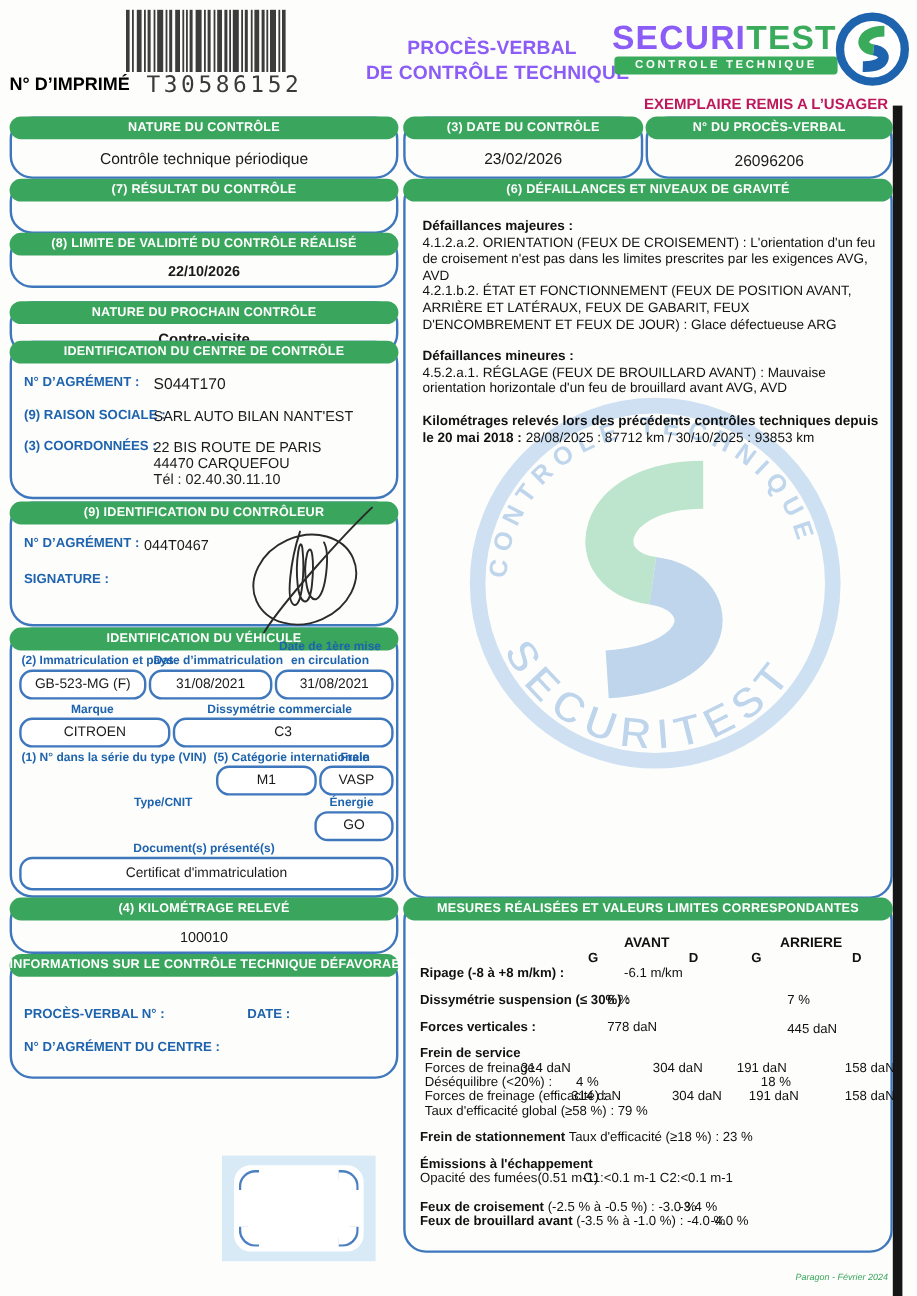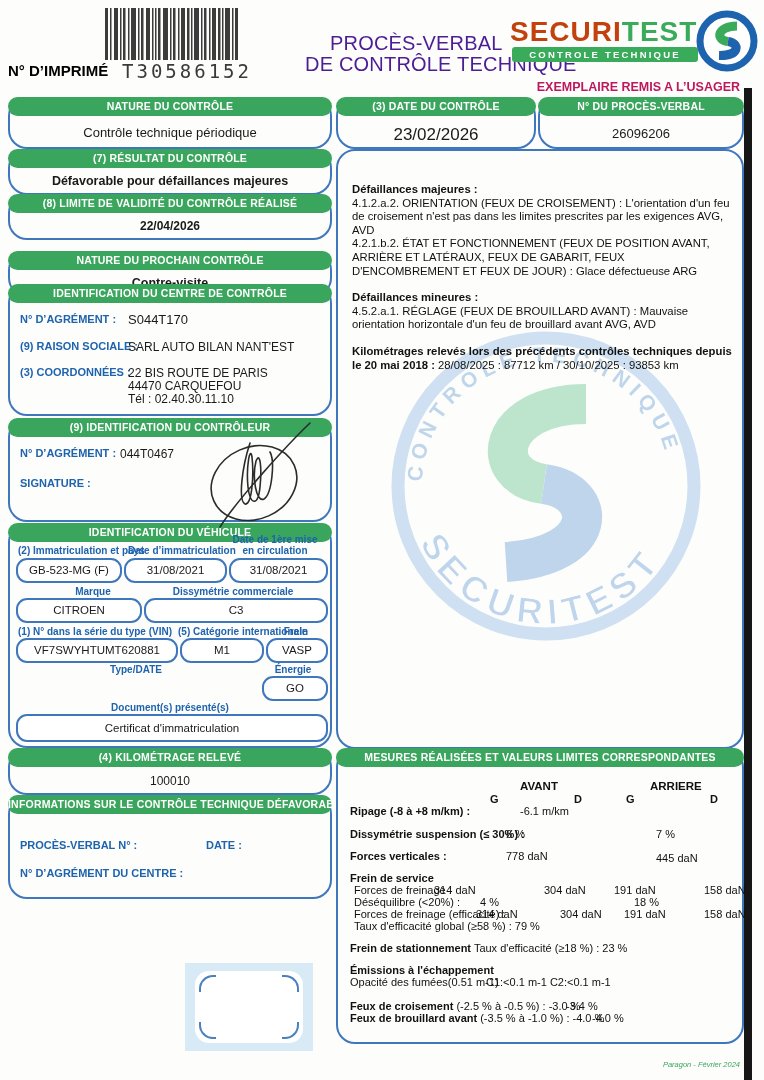--- a/index.html
+++ b/index.html
@@ -17,21 +17,21 @@
     text-align:center;letter-spacing:.2px;white-space:nowrap;
   }
   .sec-val{position:absolute;left:0;right:0;text-align:center;font-size:12.5px;color:#1a1a1a;}
   .lbl{color:#1e63ae;font-weight:bold;font-size:11px;white-space:nowrap;}
   .val{color:#1a1a1a;font-size:12px;white-space:nowrap;}
   
   .vbox{position:absolute;border:2px solid #3f77bd;border-radius:11px;
         font-size:11.5px;color:#1a1a1a;text-align:center;background:#fff;}
   .vlbl{position:absolute;color:#1e63ae;font-weight:bold;font-size:10px;white-space:nowrap;}
   
-  .title{color:#4c1d95;font-weight:normal;font-size:20px;letter-spacing:.2px;white-space:nowrap;}
+  .title{color:#8b5cf6;font-weight:bold;font-size:16px;letter-spacing:.2px;white-space:nowrap;}
   .ocr{font-family:"DejaVu Sans Mono",monospace;font-size:19px;letter-spacing:3px;color:#3a3a3a;}
   
   .dtext{font-size:11.3px;line-height:13.6px;color:#111;}
   .dtext b{font-weight:bold;}
   .para{margin:0 0 13px 0;}
   
   .mline{position:absolute;font-size:11px;color:#111;white-space:nowrap;}
   .mb{font-weight:bold;}
   .mv{position:absolute;font-size:11px;color:#111;white-space:nowrap;}
   
@@ -82,54 +82,53 @@
   </g>
 </svg>
 <div class="abs" style="left:8px;top:62px;color:#000000;font-weight:bold;font-size:15px;white-space:nowrap;">N° D’IMPRIMÉ</div>
 <div class="abs ocr" style="left:122px;top:60px;">T30586152</div>
 
 <div class="abs title" style="left:330px;top:32px;width:160px;text-align:center;">PROCÈS-VERBAL</div>
 <div class="abs title" style="left:305px;top:53px;width:210px;text-align:center;">DE CONTRÔLE TECHNIQUE</div>
 
 <div class="abs" style="left:510px;top:16px;width:240px;height:60px;">
   <div class="abs" style="left:0;top:0;font-weight:bold;font-size:28px;letter-spacing:1px;white-space:nowrap;">
-    <span style="color:#c2410c;">SECURI</span><span style="color:#3aab5b;">TEST</span>
+    <span style="color:#8b5cf6;">SECURI</span><span style="color:#3aab5b;">TEST</span>
   </div>
   <div class="abs" style="left:2px;top:31px;width:186px;height:15px;background:#3aab5b;border-radius:3px;color:#fff;font-weight:bold;font-size:9.5px;line-height:15px;text-align:center;letter-spacing:2.2px;">CONTROLE TECHNIQUE</div>
   <svg class="abs" style="left:186px;top:-6px;" width="62" height="62" viewBox="-31 -31 62 62">
     <circle cx="0" cy="0" r="27" fill="#fff" stroke="#1e63ae" stroke-width="7"></circle>
     <path d="M 10,-15 C -10,-15 -12,-1 1,0.5" fill="none" stroke="#3aab5b" stroke-width="9"></path>
     <path d="M 1,0.5 C 13,2 13,15 -8,14.5" fill="none" stroke="#1e63ae" stroke-width="9"></path>
   </svg>
 </div>
 <div class="abs" style="left:500px;top:80px;width:240px;text-align:right;color:#be185d;font-weight:bold;font-size:12.5px;white-space:nowrap;">EXEMPLAIRE REMIS A L’USAGER</div>
 
 <div class="abs" style="left:744px;top:88px;width:8px;height:992px;background:#161616;"></div>
 
 <div class="sec" style="left:8px;top:97px;width:320px;height:48px;">
   <div class="sec-h">NATURE DU CONTRÔLE</div>
   <div class="sec-val" style="top:26px;font-size:13px;">Contrôle technique périodique</div>
 </div>
 <div class="sec" style="left:336px;top:97px;width:196px;height:48px;">
   <div class="sec-h">(3) DATE DU CONTRÔLE</div>
-  <div class="sec-val" style="top:26px;font-size:17px;">23/02/2026</div>
+  <div class="sec-val" style="top:26px;font-size:13px;">23/02/2026</div>
 </div>
 <div class="sec" style="left:538px;top:97px;width:202px;height:48px;">
   <div class="sec-h">N° DU PROCÈS-VERBAL</div>
   <div class="sec-val" style="top:27px;font-size:13px;">26096206</div>
 </div>
 
 <div class="sec" style="left:8px;top:149px;width:320px;height:42px;">
   <div class="sec-h">(7) RÉSULTAT DU CONTRÔLE</div>
-  <div class="sec-val" style="top:23px;font-weight:bold;font-size:12.5px;">Défavorable pour défaillances majeures</div>
 </div>
 
 <div class="sec" style="left:8px;top:194px;width:320px;height:42px;">
   <div class="sec-h">(8) LIMITE DE VALIDITÉ DU CONTRÔLE RÉALISÉ</div>
-  <div class="sec-val" style="top:23px;font-weight:bold;font-size:12px;">22/04/2026</div>
+  <div class="sec-val" style="top:23px;font-weight:bold;font-size:12px;">22/10/2026</div>
 </div>
 
 <div class="sec" style="left:8px;top:239px;width:320px;height:42px;margin-top:12px;">
   <div class="sec-h">NATURE DU PROCHAIN CONTRÔLE</div>
   <div class="sec-val" style="top:23px;font-weight:bold;font-size:12.5px;">Contre-visite</div>
 </div>
 
 <div class="sec" style="left:8px;top:284px;width:320px;height:128px;">
   <div class="sec-h">IDENTIFICATION DU CENTRE DE CONTRÔLE</div>
   <div class="abs lbl" style="left:10px;top:27px;">N° D’AGRÉMENT :</div>
@@ -160,53 +159,53 @@
 <div class="sec" style="left:8px;top:523px;width:320px;height:221px;">
   <div class="sec-h">IDENTIFICATION DU VÉHICULE</div>
   <div class="vlbl" style="left:8px;top:20px;">(2) Immatriculation et pays</div>
   <div class="vlbl" style="left:118px;top:20px;">Date d’immatriculation</div>
   <div class="vlbl" style="left:216px;top:9px;width:98px;text-align:center;">Date de 1ère mise</div>
   <div class="vlbl" style="left:216px;top:20px;width:98px;text-align:center;">en circulation</div>
   <div class="vbox" style="left:6px;top:33px;width:102px;height:21px;line-height:21px;">GB-523-MG  (F)</div>
   <div class="vbox" style="left:114px;top:33px;width:99px;height:21px;line-height:21px;">31/08/2021</div>
   <div class="vbox" style="left:219px;top:33px;width:95px;height:21px;line-height:21px;">31/08/2021</div>
 
-  <div class="vlbl" style="left:22px;top:61px;width:122px;text-align:center;">Marque</div>
+  <div class="vlbl" style="left:6px;top:61px;width:122px;text-align:center;">Marque</div>
   <div class="vlbl" style="left:132px;top:61px;width:182px;text-align:center;">Dissymétrie commerciale</div>
   <div class="vbox" style="left:6px;top:73px;width:122px;height:21px;line-height:21px;">CITROEN</div>
   <div class="vbox" style="left:134px;top:73px;width:180px;height:21px;line-height:21px;">C3</div>
 
   <div class="vlbl" style="left:8px;top:101px;">(1) N° dans la série du type (VIN)</div>
   <div class="vlbl" style="left:168px;top:101px;">(5) Catégorie internationale</div>
   <div class="vlbl" style="left:258px;top:101px;width:56px;text-align:center;">Frein</div>
-  <div class="vbox" style="left:6px;top:113px;width:158px;height:21px;line-height:21px;">VF7SWYHTUMT620881</div>
   <div class="vbox" style="left:170px;top:113px;width:80px;height:21px;line-height:21px;">M1</div>
   <div class="vbox" style="left:256px;top:113px;width:58px;height:21px;line-height:21px;">VASP</div>
 
-  <div class="vlbl" style="left:6px;top:139px;width:240px;text-align:center;">Type/DATE</div>
+  <div class="vlbl" style="left:6px;top:139px;width:240px;text-align:center;">Type/CNIT</div>
   <div class="vlbl" style="left:252px;top:139px;width:62px;text-align:center;">Énergie</div>
   <div class="vbox" style="left:252px;top:151px;width:62px;height:21px;line-height:21px;">GO</div>
 
   <div class="vlbl" style="left:6px;top:177px;width:308px;text-align:center;">Document(s) présenté(s)</div>
   <div class="vbox" style="left:6px;top:189px;width:308px;height:24px;line-height:24px;">Certificat d'immatriculation</div>
 </div>
 
 <div class="sec" style="left:8px;top:748px;width:320px;height:43px;">
   <div class="sec-h">(4) KILOMÉTRAGE RELEVÉ</div>
   <div class="sec-val" style="top:24px;font-size:12px;">100010</div>
 </div>
 
 <div class="sec" style="left:8px;top:795px;width:320px;height:100px;">
   <div class="sec-h">INFORMATIONS SUR LE CONTRÔLE TECHNIQUE DÉFAVORABLE</div>
   <div class="abs lbl" style="left:10px;top:42px;">PROCÈS-VERBAL N° :</div>
   <div class="abs lbl" style="left:196px;top:42px;">DATE :</div>
   <div class="abs lbl" style="left:10px;top:70px;">N° D’AGRÉMENT DU CENTRE :</div>
 </div>
 
 <div class="sec" style="left:336px;top:149px;width:404px;height:596px;">
+  <div class="sec-h">(6) DÉFAILLANCES ET NIVEAUX DE GRAVITÉ</div>
 
   <svg class="abs" style="left:48px;top:175px;opacity:.85;" width="320" height="320" viewBox="0 0 320 320">
     <defs>
       <path id="arcTop" d="M 36,160 A 124,124 0 0 1 284,160"></path>
       <path id="arcBot" d="M 22,160 A 138,138 0 0 0 298,160"></path>
     </defs>
     <circle cx="160" cy="160" r="148" fill="none" stroke="#c6dcf0" stroke-width="13"></circle>
     <text font-family="Liberation Sans, sans-serif" font-size="21" font-weight="bold" fill="#b4cfe9" letter-spacing="6">
       <textPath href="#arcTop" startOffset="4"> CONTROLE  TECHNIQUE</textPath>
     </text>

